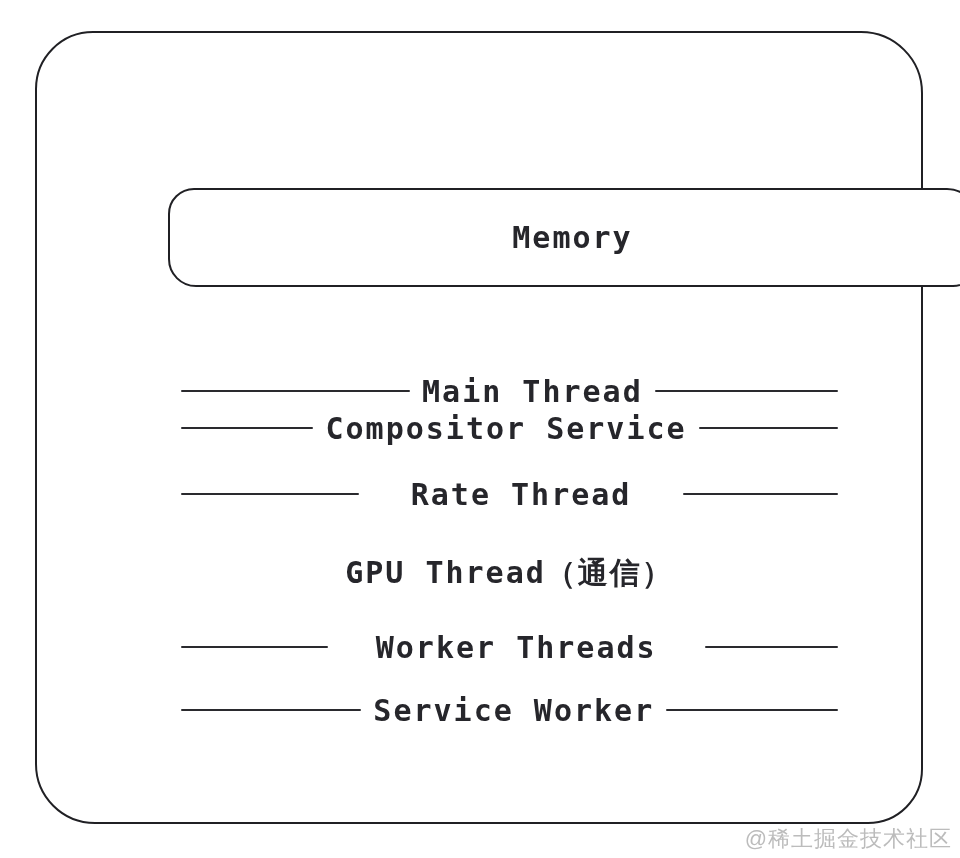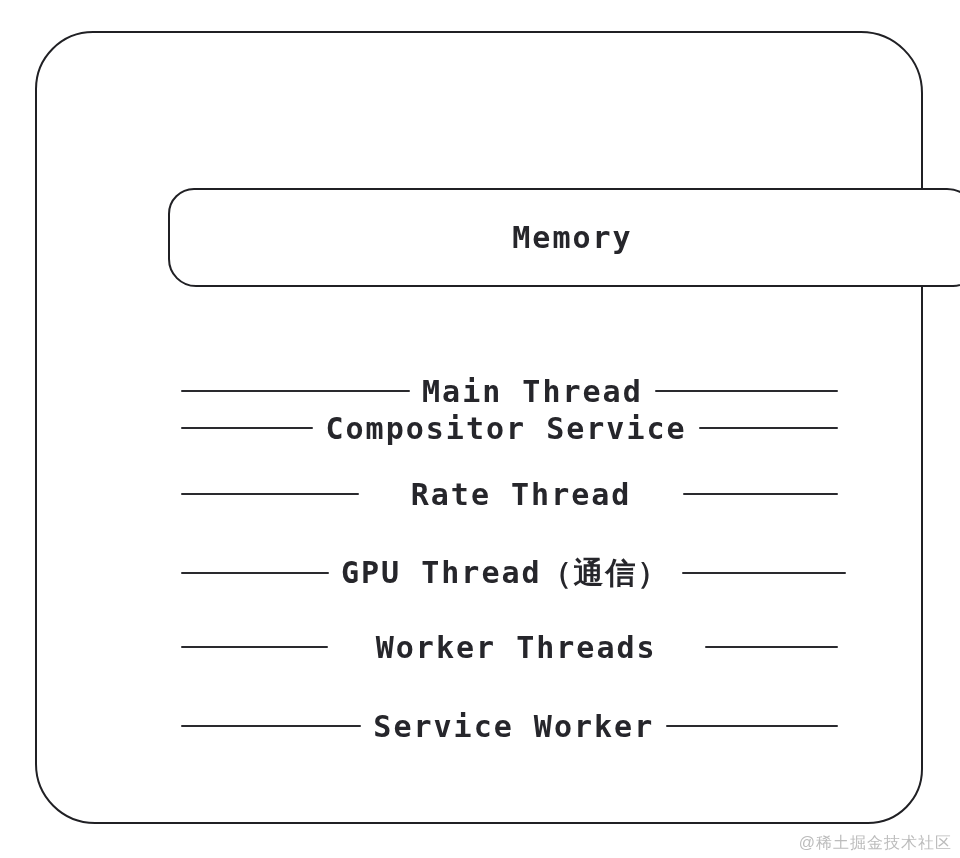--- a/index.html
+++ b/index.html
@@ -79,38 +79,38 @@
     padding: 0 12px;
     font-size: 30px;
     font-weight: 600;
     letter-spacing: 2px;
     color: #26262b;
     white-space: nowrap;
   }
   .row-0 { top: 327px; margin-top: 44px; }
   .row-1 { top: 408px; }
   .row-2 { top: 474px; gap: 40px; }
-  .row-3 { top: 553px; right: 120px; }
+  .row-3 { top: 553px; right: 120px; flex-direction: column; }
   .row-4 { top: 627px; gap: 36px; }
-  .row-5 { top: 706px; }
+  .row-5 { top: 690px; }
   
   .row-0 .rule.left  { flex-grow: 1.25; }
   .row-1 .rule.left  { flex-grow: 0.95; }
   .row-2 .rule.left  { flex-grow: 1.15; }
   .row-3 .rule.left  { flex-grow: 0.9; }
   .row-3 .rule.right { margin-right: -8px; }
   .row-4 .rule.left  { flex-grow: 1.1; }
   .row-5 .rule.left  { flex-grow: 1.05; }
   
   .watermark {
     position: absolute;
     right: 8px;
     bottom: 4px;
     font-family: "Liberation Sans", "DejaVu Sans", sans-serif;
-    font-size: 16px;
+    font-size: 22px;
     color: #bcbcbc;
     letter-spacing: 1px;
     white-space: nowrap;
   }
 </style>
 </head>
 <body>
 
 <div class="stage">
 

